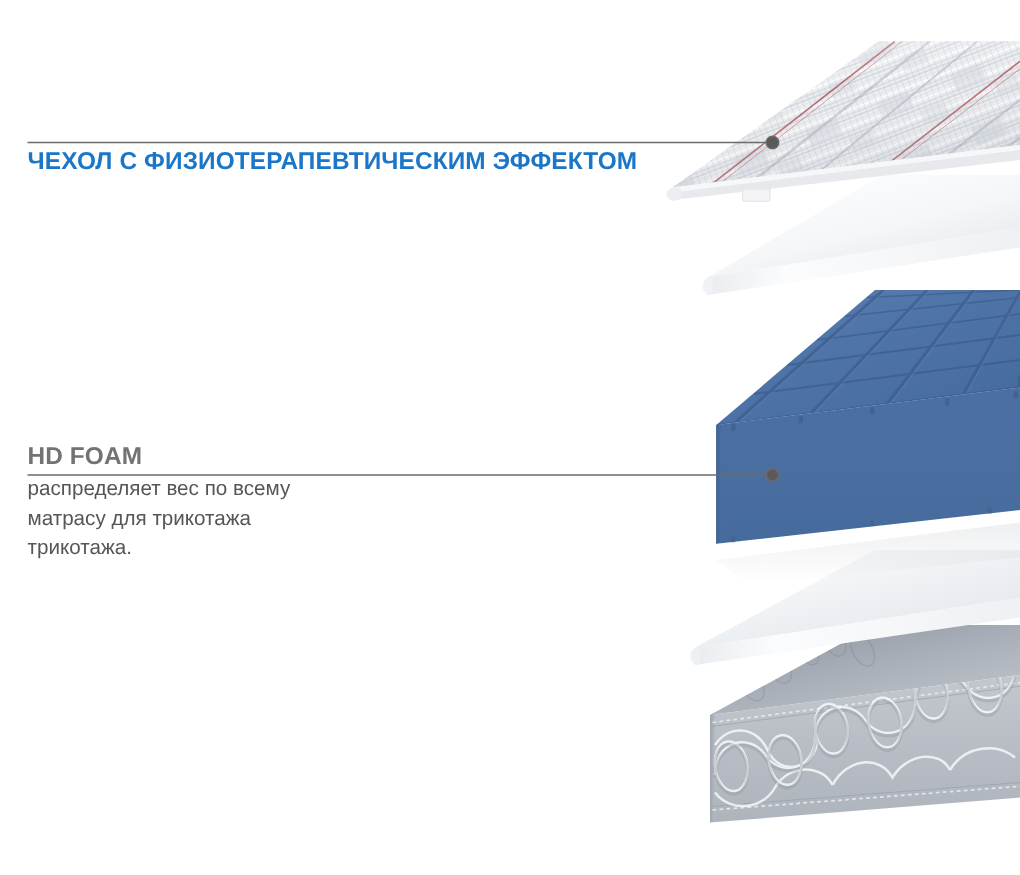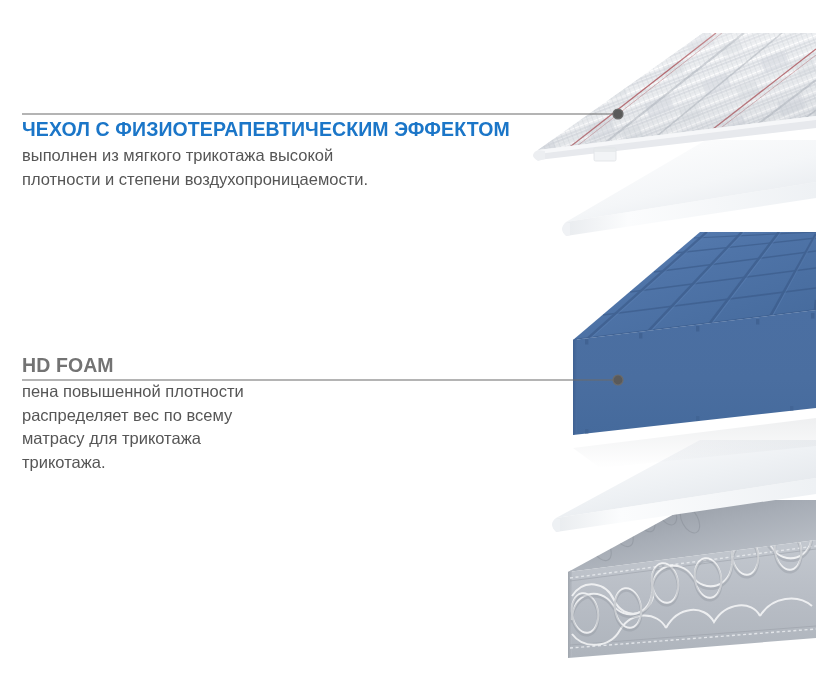--- a/index.html
+++ b/index.html
@@ -337,29 +337,24 @@
     <g stroke="#6b6b6b" stroke-width="1.2" fill="#5a5a5a">
       <line x1="22" y1="114" x2="614" y2="114"></line>
       <circle cx="618" cy="114" r="5"></circle>
       <line x1="22" y1="380" x2="614" y2="380"></line>
       <circle cx="618" cy="380" r="5"></circle>
     </g>
   </svg>
 
   <div class="callout" id="callout-cover">
     <h2 class="callout-title" style="color: rgb(27, 118, 200);">ЧЕХОЛ С ФИЗИОТЕРАПЕВТИЧЕСКИМ ЭФФЕКТОМ</h2>
-    <p class="callout-body" style="color: rgb(86, 86, 86);">
-      <span class="ln">выполнен из мягкого трикотажа высокой</span>
-      <span class="ln">плотности и степени воздухопроницаемости.</span>
-    </p>
   </div>
 
   <div class="callout" id="callout-foam">
     <h2 class="callout-title" style="color: #737373;">HD FOAM</h2>
     <p class="callout-body" style="color: rgb(86, 86, 86);">
-      <span class="ln">пена повышенной плотности</span>
       <span class="ln">распределяет вес по всему</span>
       <span class="ln">матрасу для трикотажа</span>
       <span class="ln">трикотажа.</span>
     </p>
   </div>
 
 </div>
 
 </body></html>

